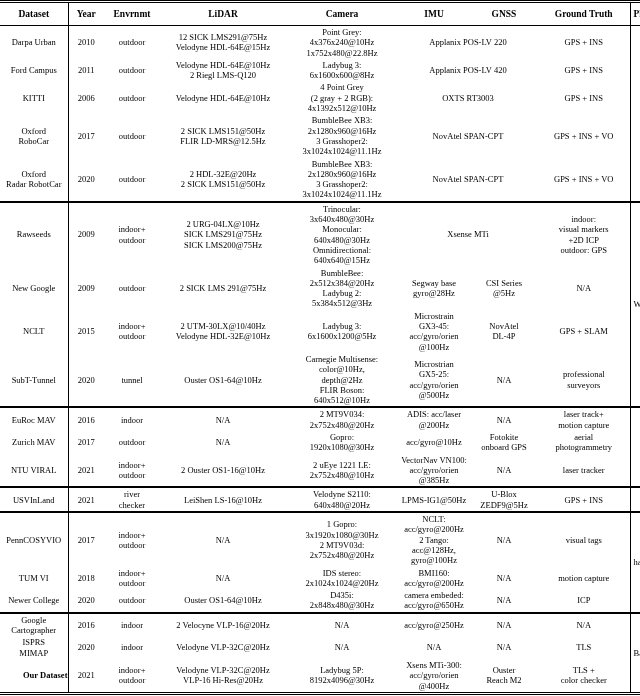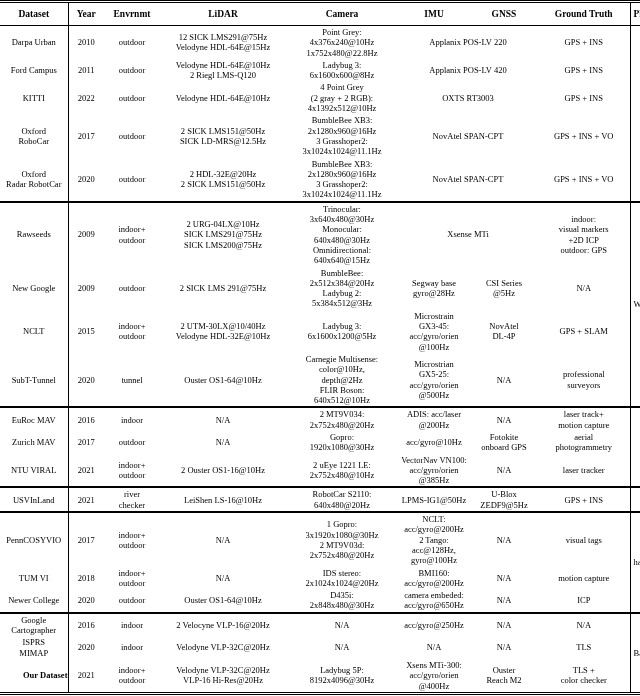--- a/index.html
+++ b/index.html
@@ -107,21 +107,21 @@
           </td>
           <td class="gt">
             <div class="ln">GPS + INS</div>
           </td>
         </tr>
         <tr>
           <td class="dataset">
             <div class="ln">KITTI</div>
           </td>
           <td class="year">
-            <div class="ln">2022</div>
+            <div class="ln">2006</div>
           </td>
           <td class="env">
             <div class="ln">outdoor</div>
           </td>
           <td class="lidar">
             <div class="ln">Velodyne HDL-64E@10Hz</div>
           </td>
           <td class="camera">
             <div class="ln">4 Point Grey</div>
             <div class="ln">(2 gray + 2 RGB):</div>
@@ -140,21 +140,21 @@
             <div class="ln">RoboCar</div>
           </td>
           <td class="year">
             <div class="ln">2017</div>
           </td>
           <td class="env">
             <div class="ln">outdoor</div>
           </td>
           <td class="lidar">
             <div class="ln">2 SICK LMS151@50Hz</div>
-            <div class="ln">SICK LD-MRS@12.5Hz</div>
+            <div class="ln">FLIR LD-MRS@12.5Hz</div>
           </td>
           <td class="camera">
             <div class="ln">BumbleBee XB3:</div>
             <div class="ln">2x1280x960@16Hz</div>
             <div class="ln">3 Grasshoper2:</div>
             <div class="ln">3x1024x1024@11.1Hz</div>
           </td>
           <td class="imu-gnss" colspan="2">
             <div class="ln">NovAtel SPAN-CPT</div>
           </td>
@@ -430,21 +430,21 @@
             <div class="ln">2021</div>
           </td>
           <td class="env">
             <div class="ln">river</div>
             <div class="ln">checker</div>
           </td>
           <td class="lidar">
             <div class="ln">LeiShen LS-16@10Hz</div>
           </td>
           <td class="camera">
-            <div class="ln">RobotCar S2110:</div>
+            <div class="ln">Velodyne S2110:</div>
             <div class="ln">640x480@20Hz</div>
           </td>
           <td class="imu">
             <div class="ln">LPMS-IG1@50Hz</div>
           </td>
           <td class="gnss">
             <div class="ln">U-Blox</div>
             <div class="ln">ZEDF9@5Hz</div>
           </td>
           <td class="gt">

